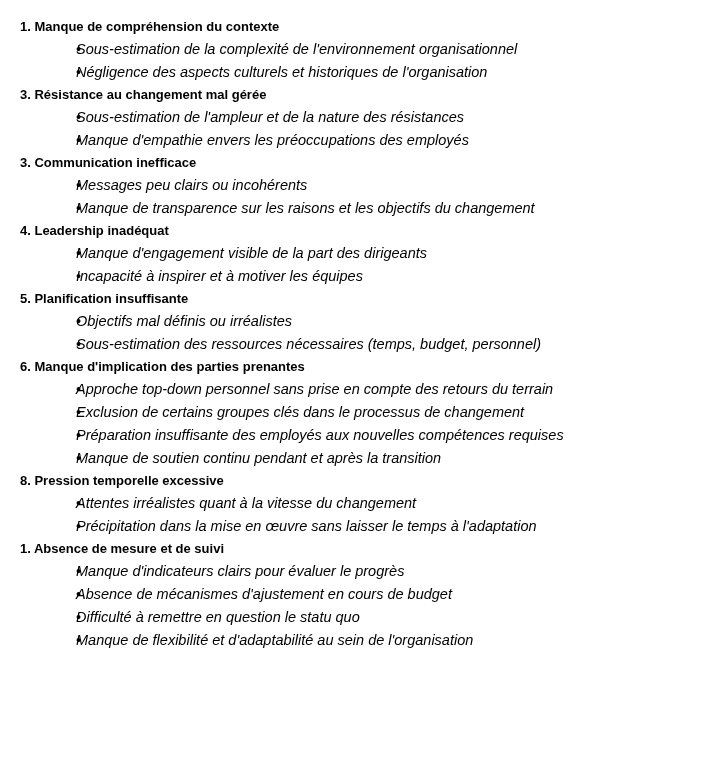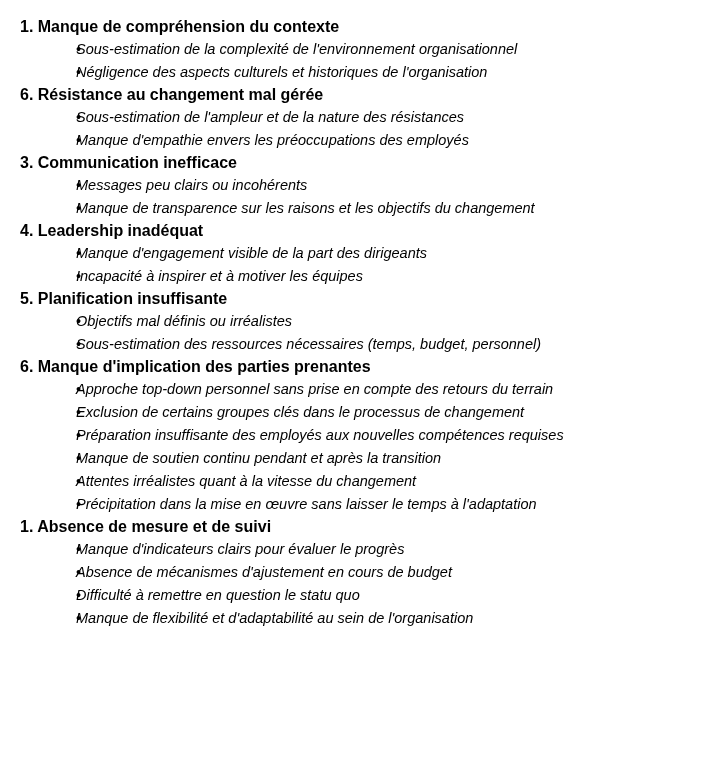--- a/index.html
+++ b/index.html
@@ -17,21 +17,21 @@
   .page {
     box-sizing: border-box;
     width: 711px;
     height: 758px;
     padding: 16px 14px 10px 20px;
   }
   .section {
     margin: 0;
   }
   .section-heading {
-    font-size: 16px;
+    font-size: 13px;
     font-weight: bold;
     line-height: 22px;
     letter-spacing: 0.0px;
     white-space: nowrap;
     margin: 0;
   }
   .bullet-list {
     margin: 0;
     padding: 0;
     list-style: none;
@@ -71,21 +71,21 @@
         <span class="bullet-text">Sous-estimation de la complexité de l'environnement organisationnel</span>
       </li>
       <li class="bullet-item">
         <span class="bullet-mark">•</span>
         <span class="bullet-text">Négligence des aspects culturels et historiques de l'organisation</span>
       </li>
     </ul>
   </div>
 
   <div class="section">
-    <div class="section-heading">6. Résistance au changement mal gérée</div>
+    <div class="section-heading">3. Résistance au changement mal gérée</div>
     <ul class="bullet-list">
       <li class="bullet-item">
         <span class="bullet-mark">•</span>
         <span class="bullet-text">Sous-estimation de l'ampleur et de la nature des résistances</span>
       </li>
       <li class="bullet-item">
         <span class="bullet-mark">•</span>
         <span class="bullet-text">Manque d'empathie envers les préoccupations des employés</span>
       </li>
     </ul>
@@ -154,20 +154,21 @@
         <span class="bullet-text">Préparation insuffisante des employés aux nouvelles compétences requises</span>
       </li>
       <li class="bullet-item">
         <span class="bullet-mark">•</span>
         <span class="bullet-text">Manque de soutien continu pendant et après la transition</span>
       </li>
     </ul>
   </div>
 
   <div class="section">
+    <div class="section-heading">8. Pression temporelle excessive</div>
     <ul class="bullet-list">
       <li class="bullet-item">
         <span class="bullet-mark">•</span>
         <span class="bullet-text">Attentes irréalistes quant à la vitesse du changement</span>
       </li>
       <li class="bullet-item">
         <span class="bullet-mark">•</span>
         <span class="bullet-text">Précipitation dans la mise en œuvre sans laisser le temps à l'adaptation</span>
       </li>
     </ul>

